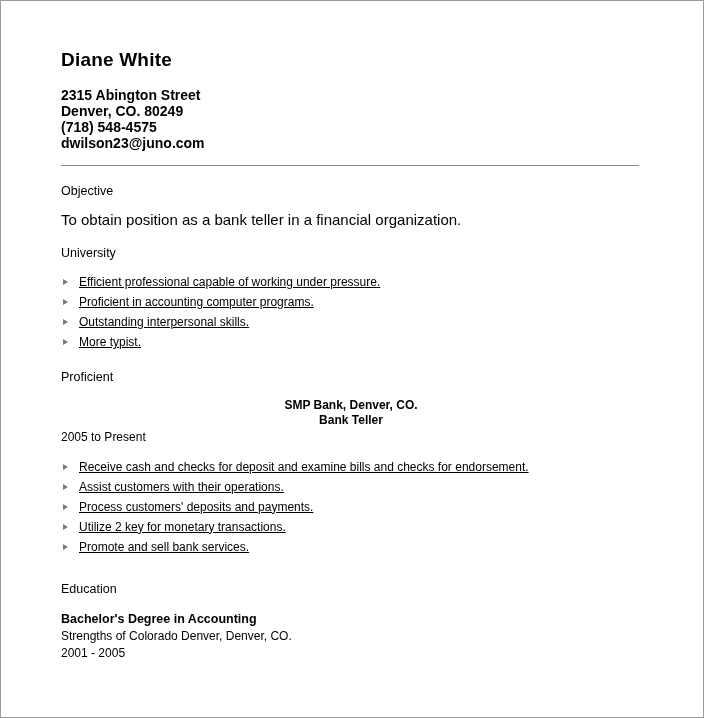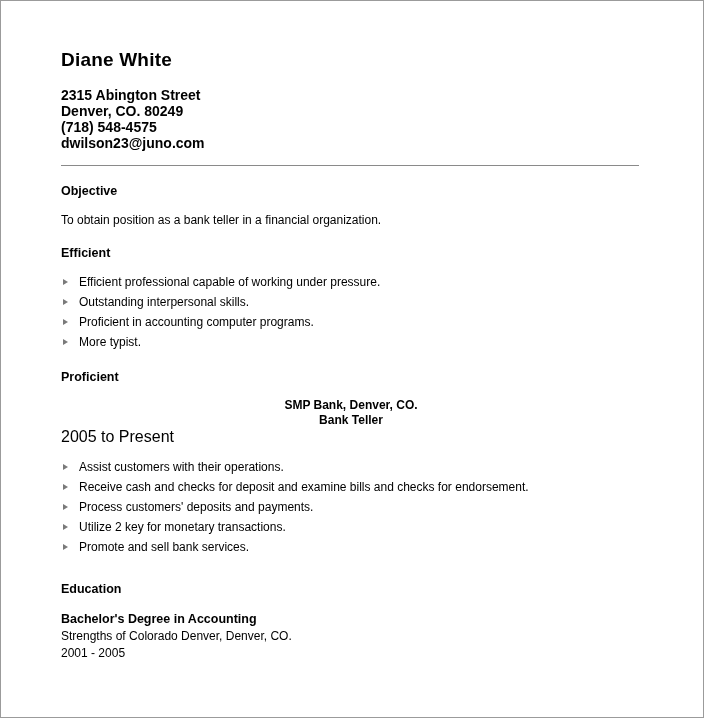--- a/index.html
+++ b/index.html
@@ -44,32 +44,33 @@
     white-space: pre;
   }
   .rule {
     border-top: 1px solid #8a8a8a;
     width: 578px;
     margin: 12px 0 18px 0;
     height: 0;
   }
   .section-title {
     font-size: 12.5px;
-    font-weight: bold;
+    font-weight: normal;
     margin: 0 0 14px 0;
   }
   .body-text {
-    font-size: 12px;
+    font-size: 15px;
     line-height: 16px;
     margin: 0 0 18px 0;
   }
   ul.bullets {
     list-style: none;
     margin: 0 0 6px 0;
     padding: 0;
+    text-decoration: underline;
   }
   ul.bullets li {
     position: relative;
     font-size: 12px;
     line-height: 17.5px;
     padding-left: 18px;
     margin-bottom: 2.5px;
   }
   ul.bullets li .tri {
     position: absolute;
@@ -84,21 +85,21 @@
   .job-block {
     margin: 0 0 14px 0;
   }
   .job-line-bold {
     font-size: 12px;
     font-weight: bold;
     line-height: 15.5px;
     text-align: center;
   }
   .job-line {
-    font-size: 16px;
+    font-size: 12px;
     line-height: 16px;
   }
   .edu-block {
     margin-top: 8px;
   }
   .edu-title {
     font-size: 12.5px;
     font-weight: bold;
     line-height: 18px;
   }
@@ -122,40 +123,40 @@
       <div>Denver, CO. 80249</div>
       <div>(718) 548-4575</div>
       <div>dwilson23@juno.com</div>
     </div>
 
     <div class="rule"></div>
 
     <h2 class="section-title">Objective</h2>
     <p class="body-text">To obtain position as a bank teller in a financial organization.</p>
 
-    <h2 class="section-title">Efficient</h2>
+    <h2 class="section-title">University</h2>
     <ul class="bullets">
       <li><span class="tri"></span><span>Efficient professional capable of working under pressure.</span></li>
+      <li><span class="tri"></span><span>Proficient in accounting computer programs.</span></li>
       <li><span class="tri"></span><span>Outstanding interpersonal skills.</span></li>
-      <li><span class="tri"></span><span>Proficient in accounting computer programs.</span></li>
       <li><span class="tri"></span><span>More typist.</span></li>
     </ul>
 
     <div class="gap-md"></div>
 
     <h2 class="section-title">Proficient</h2>
     <div class="job-block">
       <div class="job-line-bold">SMP Bank, Denver, CO.</div>
       <div class="job-line-bold">Bank Teller</div>
       <div class="job-line">2005 to Present</div>
     </div>
 
     <ul class="bullets">
+      <li><span class="tri"></span><span>Receive cash and checks for deposit and examine bills and checks for endorsement.</span></li>
       <li><span class="tri"></span><span>Assist customers with their operations.</span></li>
-      <li><span class="tri"></span><span>Receive cash and checks for deposit and examine bills and checks for endorsement.</span></li>
       <li><span class="tri"></span><span>Process customers' deposits and payments.</span></li>
       <li><span class="tri"></span><span>Utilize 2 key for monetary transactions.</span></li>
       <li><span class="tri"></span><span>Promote and sell bank services.</span></li>
     </ul>
 
     <div class="gap-lg"></div>
 
     <h2 class="section-title">Education</h2>
     <div class="edu-block">
       <div class="edu-title">Bachelor's Degree in Accounting</div>

